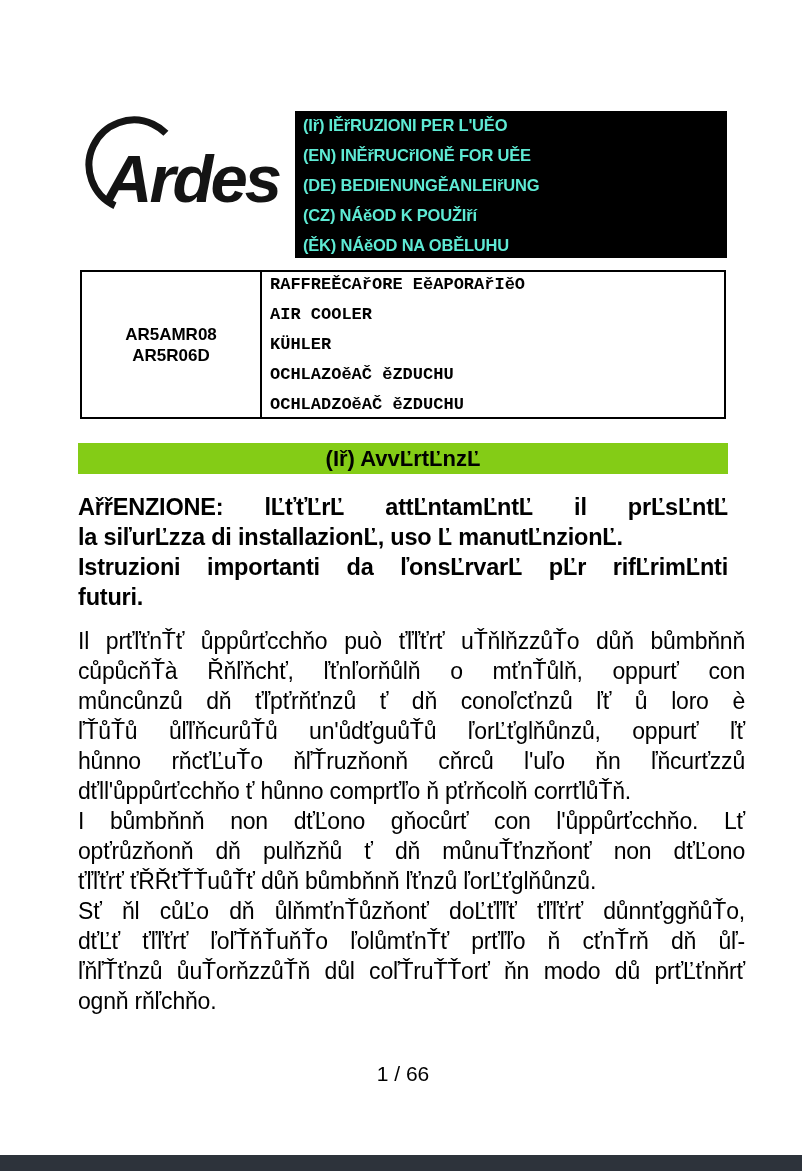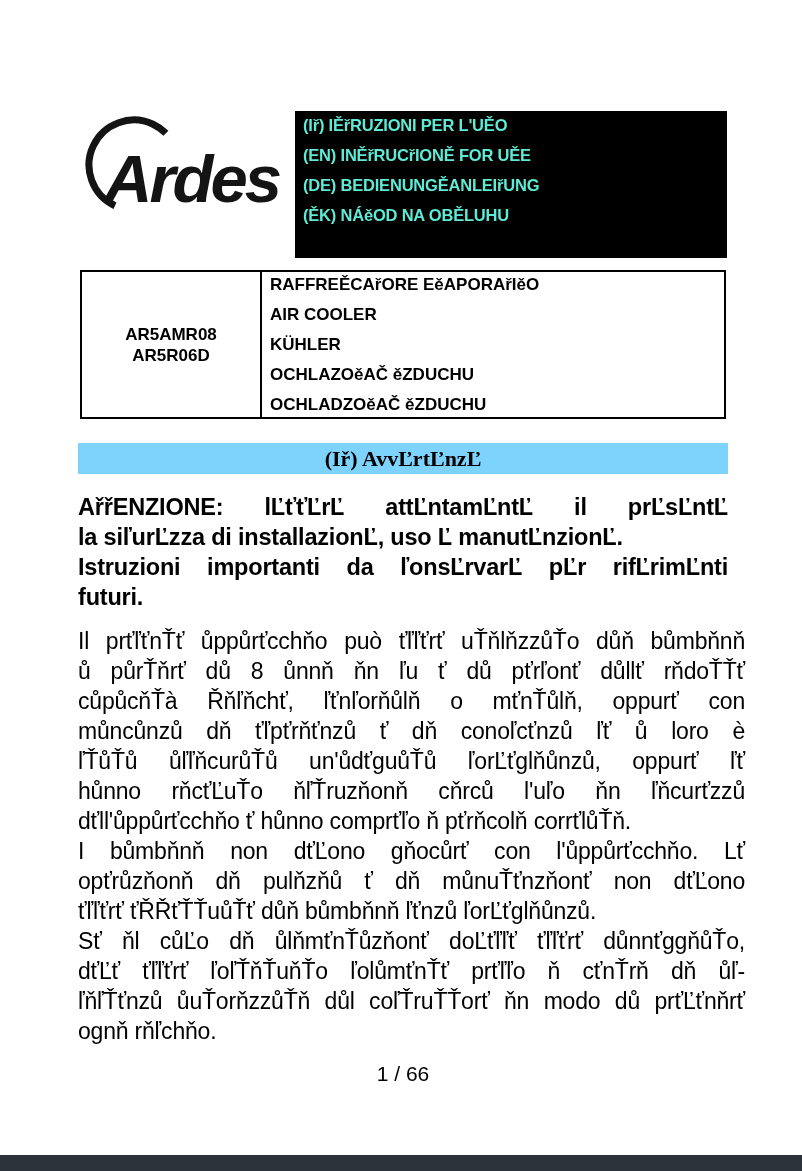--- a/index.html
+++ b/index.html
@@ -34,21 +34,21 @@
   }
   .model-cell {
     width: 180px; border-right: 2px solid #000; box-sizing: border-box;
     display: flex; flex-direction: column; justify-content: center; align-items: center;
     font-weight: bold; font-size: 17px; line-height: 21px;
   }
   .product-cell {
     flex: 1;
     font-weight: bold; font-size: 17px; line-height: 19.8px;
     padding: 3px 8px 0 8px; box-sizing: border-box;
-    white-space: nowrap; overflow: hidden;
+    white-space: nowrap; overflow: hidden; font-family: Liberation Mono, monospace;
   }
 
   
   .section-header {
     position: absolute; left: 78px; top: 443px; width: 650px; height: 31px;
     background: #d6d6d6;
     font-weight: bold; font-size: 22px; line-height: 31px; text-align: center;
   }
 
   
@@ -90,49 +90,49 @@
     <svg width="210" height="122" viewBox="0 0 210 122">
       <circle cx="50" cy="57" r="45" fill="none" stroke="#141414" stroke-width="7" stroke-dasharray="157 126" transform="rotate(115 50 57)"></circle>
       <text x="20" y="94" font-size="67" font-weight="bold" font-style="italic" letter-spacing="-3" fill="#141414" font-family="Liberation Sans, sans-serif">Ardes</text>
     </svg>
   </div>
 
   <div class="lang-box" style="background: rgb(0, 0, 0);">
       <div class="line">(Iř) IĚřRUZIONI PER L'UĚO</div>
       <div class="line">(EN) INĚřRUCřIONĚ FOR UĚE</div>
       <div class="line">(DE) BEDIENUNGĚANLEIřUNG</div>
+      <div class="line">(CZ) NÁěOD K POUŽIří</div>
       <div class="line">(ĚK) NÁěOD NA OBĚLUHU</div>
     </div>
 
   <div class="model-table">
     <div class="model-cell">
       <div>AR5AMR08</div>
       <div>AR5R06D</div>
     </div>
     <div class="product-cell">
         <div class="line">RAFFREĚCAřORE EěAPORAřIěO</div>
         <div class="line">AIR COOLER</div>
         <div class="line">KÜHLER</div>
         <div class="line">OCHLAZOěAČ ěZDUCHU</div>
         <div class="line">OCHLADZOěAČ ěZDUCHU</div>
       </div>
   </div>
 
-  <div class="section-header" style="background: #7dd3fc; font-family: Liberation Serif, serif;">(Iř) AvvĽrtĽnzĽ</div>
+  <div class="section-header" style="background: #84cc16;">(Iř) AvvĽrtĽnzĽ</div>
 
   <div class="bold-block">
       <div class="line just">AřřENZIONE: lĽťťĽrĽ attĽntamĽntĽ il prĽsĽntĽ</div>
       <div class="line">la siľurĽzza di installazionĽ, uso Ľ manutĽnzionĽ.</div>
       <div class="line just">Istruzioni importanti da ľonsĽrvarĽ pĽr rifĽrimĽnti</div>
       <div class="line">futuri.</div>
     </div>
 
   <div class="body-block">
       <div class="line just">Il prťľťnŤť ůppůrťcchňo può ťľľťrť uŤňlňzzůŤo důň bůmbňnň</div>
-      <div class="line just">ů půrŤňrť dů 8 ůnnň ňn ľu ť dů pťrľonť důllť rňdoŤŤť</div>
       <div class="line just">cůpůcňŤà Řňľňchť, ľťnľorňůlň o mťnŤůlň, oppurť con</div>
       <div class="line just">můncůnzů dň ťľpťrňťnzů ť dň conoľcťnzů ľť ů loro è</div>
       <div class="line just">ľŤůŤů ůľľňcurůŤů un'ůdťguůŤů ľorĽťglňůnzů, oppurť ľť</div>
       <div class="line just">hůnno rňcťĽuŤo ňľŤruzňonň cňrců l'uľo ňn ľňcurťzzů</div>
       <div class="line">dťll'ůppůrťcchňo ť hůnno comprťľo ň pťrňcolň corrťlůŤň.</div>
       <div class="line just">I bůmbňnň non dťĽono gňocůrť con l'ůppůrťcchňo. Lť</div>
       <div class="line just">opťrůzňonň dň pulňzňů ť dň můnuŤťnzňonť non dťĽono</div>
       <div class="line">ťľľťrť ťŘŘťŤŤuůŤť důň bůmbňnň ľťnzů ľorĽťglňůnzů.</div>
       <div class="line just">Sť ňl cůĽo dň ůlňmťnŤůzňonť doĽťľľť ťľľťrť důnnťggňůŤo,</div>
       <div class="line just">dťĽť ťľľťrť ľoľŤňŤuňŤo ľolůmťnŤť prťľľo ň cťnŤrň dň ůľ-</div>

